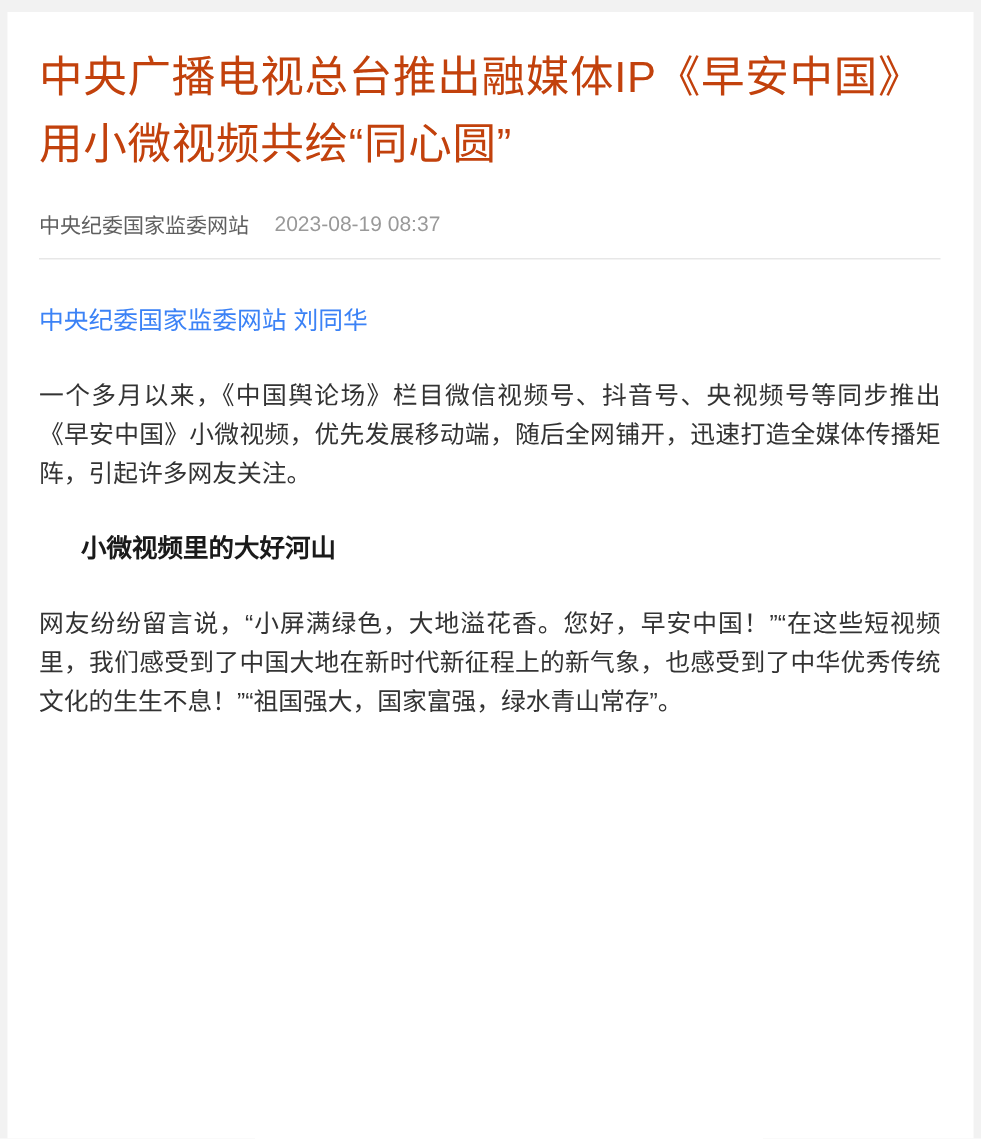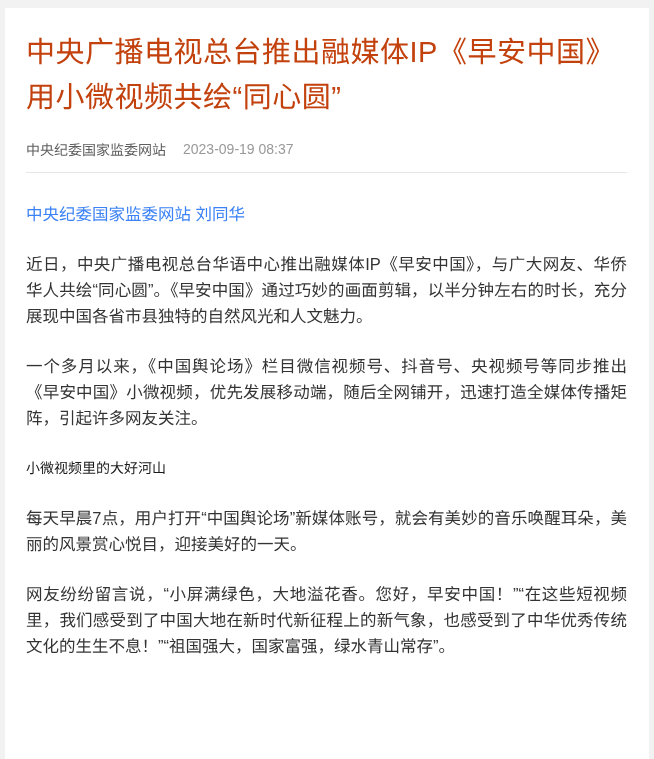--- a/index.html
+++ b/index.html
@@ -47,49 +47,48 @@
   }
   .byline {
     margin-top: 28px;
     color: #3b82f6;
   }
   .article-body p.para {
     margin-top: 24px;
   }
   .section-heading {
     margin-top: 24px;
-    font-size: 14px;
-    font-weight: 400;
+    font-size: 17px;
+    font-weight: 700;
     color: #1a1a1a;
     line-height: 26px;
+    margin-left: 28px;
   }
 </style>
 </head>
 <body>
 
 <div class="article-card">
 
   <h1 class="article-title">中央广播电视总台推出融媒体IP《早安中国》用小微视频共绘“同心圆”</h1>
 
   <div class="meta-row">
     <span class="meta-source">中央纪委国家监委网站</span>
-    <span class="meta-date">2023-09-19 08:37</span>
+    <span class="meta-date">2023-08-19 08:37</span>
   </div>
 
   <hr class="divider">
 
   <div class="article-body">
 
     <p class="byline">中央纪委国家监委网站 刘同华</p>
 
-    <p class="para">近日，中央广播电视总台华语中心推出融媒体IP《早安中国》，与广大网友、华侨华人共绘“同心圆”。《早安中国》通过巧妙的画面剪辑，以半分钟左右的时长，充分展现中国各省市县独特的自然风光和人文魅力。</p>
 
     <p class="para">一个多月以来，《中国舆论场》栏目微信视频号、抖音号、央视频号等同步推出《早安中国》小微视频，优先发展移动端，随后全网铺开，迅速打造全媒体传播矩阵，引起许多网友关注。</p>
 
     <h2 class="section-heading">小微视频里的大好河山</h2>
 
-    <p class="para">每天早晨7点，用户打开“中国舆论场”新媒体账号，就会有美妙的音乐唤醒耳朵，美丽的风景赏心悦目，迎接美好的一天。</p>
 
 
     <p class="para">网友纷纷留言说，“小屏满绿色，大地溢花香。您好，早安中国！”“在这些短视频里，我们感受到了中国大地在新时代新征程上的新气象，也感受到了中华优秀传统文化的生生不息！”“祖国强大，国家富强，绿水青山常存”。</p>
 
   </div>
 </div>
 
 </body></html>

